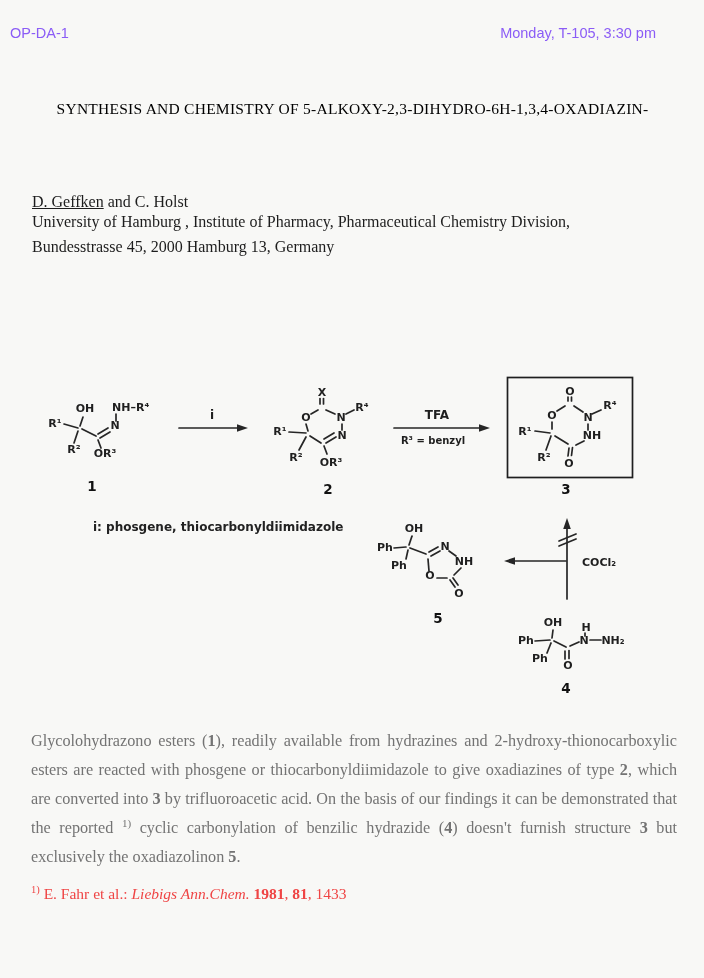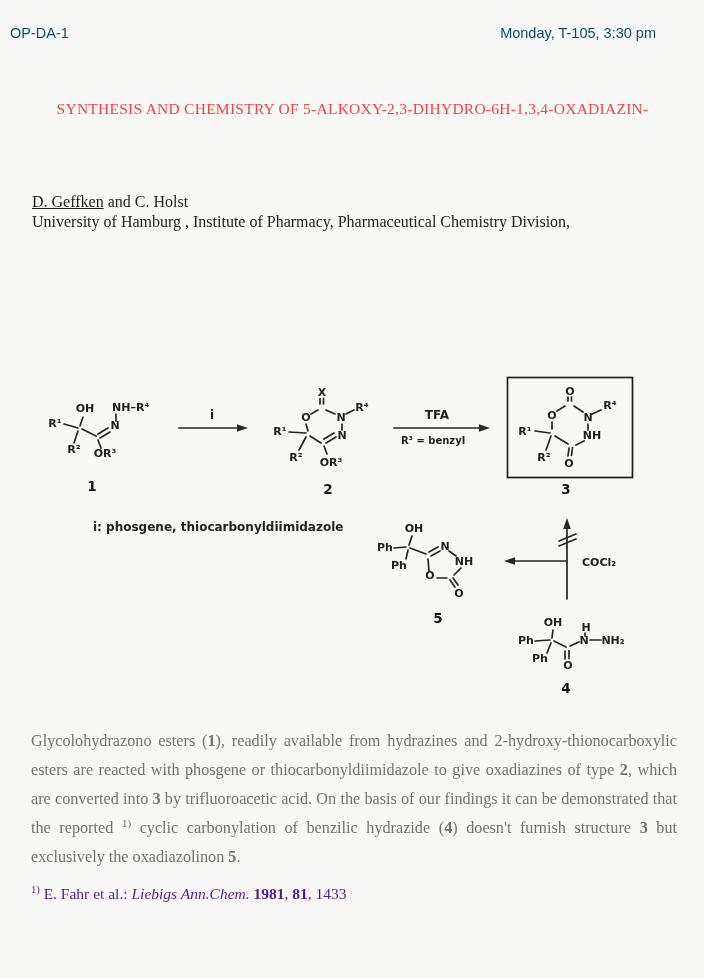--- a/index.html
+++ b/index.html
@@ -4,37 +4,37 @@
 <style>
   html,body { margin:0; padding:0; background:#d9d9d6; }
   .page {
     position:relative; width:704px; height:978px;
     background:#f8f8f6;
     font-family:"Liberation Serif", serif;
     color:#1d1d1d;
     overflow:hidden;
     box-shadow:0 0 6px rgba(0,0,0,.25);
   }
-  .hdr { position:absolute; top:25px; font-family:"Liberation Sans",sans-serif; font-size:14.5px; color:#0c4a6e; }
+  .hdr { position:absolute; top:25px; font-family:"Liberation Sans",sans-serif; font-size:14.5px; color:#8b5cf6; }
   .hdr-left  { left:10px; }
   .hdr-right { right:48px; }
   .title {
     position:absolute; left:30px; top:97px; width:645px;
     text-align:center; font-size:15.5px; line-height:23px;
-    letter-spacing:.25px; color:#ef4444;
+    letter-spacing:.25px; color:#000000;
   }
   .authors { position:absolute; left:32px; top:193px; font-size:16px; }
   .affil-1 { position:absolute; left:32px; top:213px; font-size:16px; }
   .affil-2 { position:absolute; left:32px; top:238px; font-size:16px; }
   .scheme-svg { position:absolute; left:0; top:370px; }
   .abstract {
     position:absolute; left:31px; top:727px; width:646px;
     font-size:16.2px; line-height:29px; text-align:justify; color:#737373;
   }
-  .footnote { position:absolute; left:31px; top:885px; font-size:15.5px; color:#4c1d95; }
+  .footnote { position:absolute; left:31px; top:885px; font-size:15.5px; color:#ef4444; }
   sup { font-size:68%; line-height:0; }
   
   .bond { stroke:#262626; stroke-width:1.7; stroke-linecap:round; fill:none; }
   .box  { stroke:#1f1f1f; stroke-width:1.7; fill:none; }
   .ah   { fill:#262626; stroke:none; }
   .atom { font-family:"DejaVu Sans",sans-serif; font-size:11px; font-weight:bold; fill:#1f1f1f; }
   .num  { font-family:"DejaVu Sans",sans-serif; font-size:13.5px; font-weight:bold; fill:#111; }
   .arrlab { font-family:"DejaVu Sans",sans-serif; font-size:12px; font-weight:bold; fill:#1f1f1f; }
   .condlab { font-family:"DejaVu Sans",sans-serif; font-size:10px; font-weight:bold; fill:#1f1f1f; }
   .note { font-family:"DejaVu Sans",sans-serif; font-size:12px; font-weight:bold; fill:#222; }
@@ -46,20 +46,21 @@
 
   <div class="hdr hdr-left">OP-DA-1</div>
   <div class="hdr hdr-right">Monday, T-105, 3:30 pm</div>
 
   <div class="title">
     <div>SYNTHESIS AND CHEMISTRY OF 5-ALKOXY-2,3-DIHYDRO-6H-1,3,4-OXADIAZIN-</div>
   </div>
 
   <div class="authors"><span style="text-decoration: underline;">D. Geffken</span><span> and C. Holst</span></div>
   <div class="affil-1">University of Hamburg , Institute of Pharmacy, Pharmaceutical Chemistry Division,</div>
+  <div class="affil-2">Bundesstrasse 45, 2000 Hamburg 13, Germany</div>
 
   <svg class="scheme-svg" width="704" height="340" viewBox="0 370 704 340" xmlns="http://www.w3.org/2000/svg">
 
     <g>
       <g>
         <line class="bond" x1="64" y1="424" x2="78" y2="428"></line>
         <line class="bond" x1="80" y1="426" x2="83" y2="417"></line>
         <line class="bond" x1="78" y1="431" x2="74" y2="443"></line>
         <line class="bond" x1="82" y1="429" x2="96" y2="436"></line>
         <line class="bond" x1="98" y1="434" x2="108" y2="428"></line>

